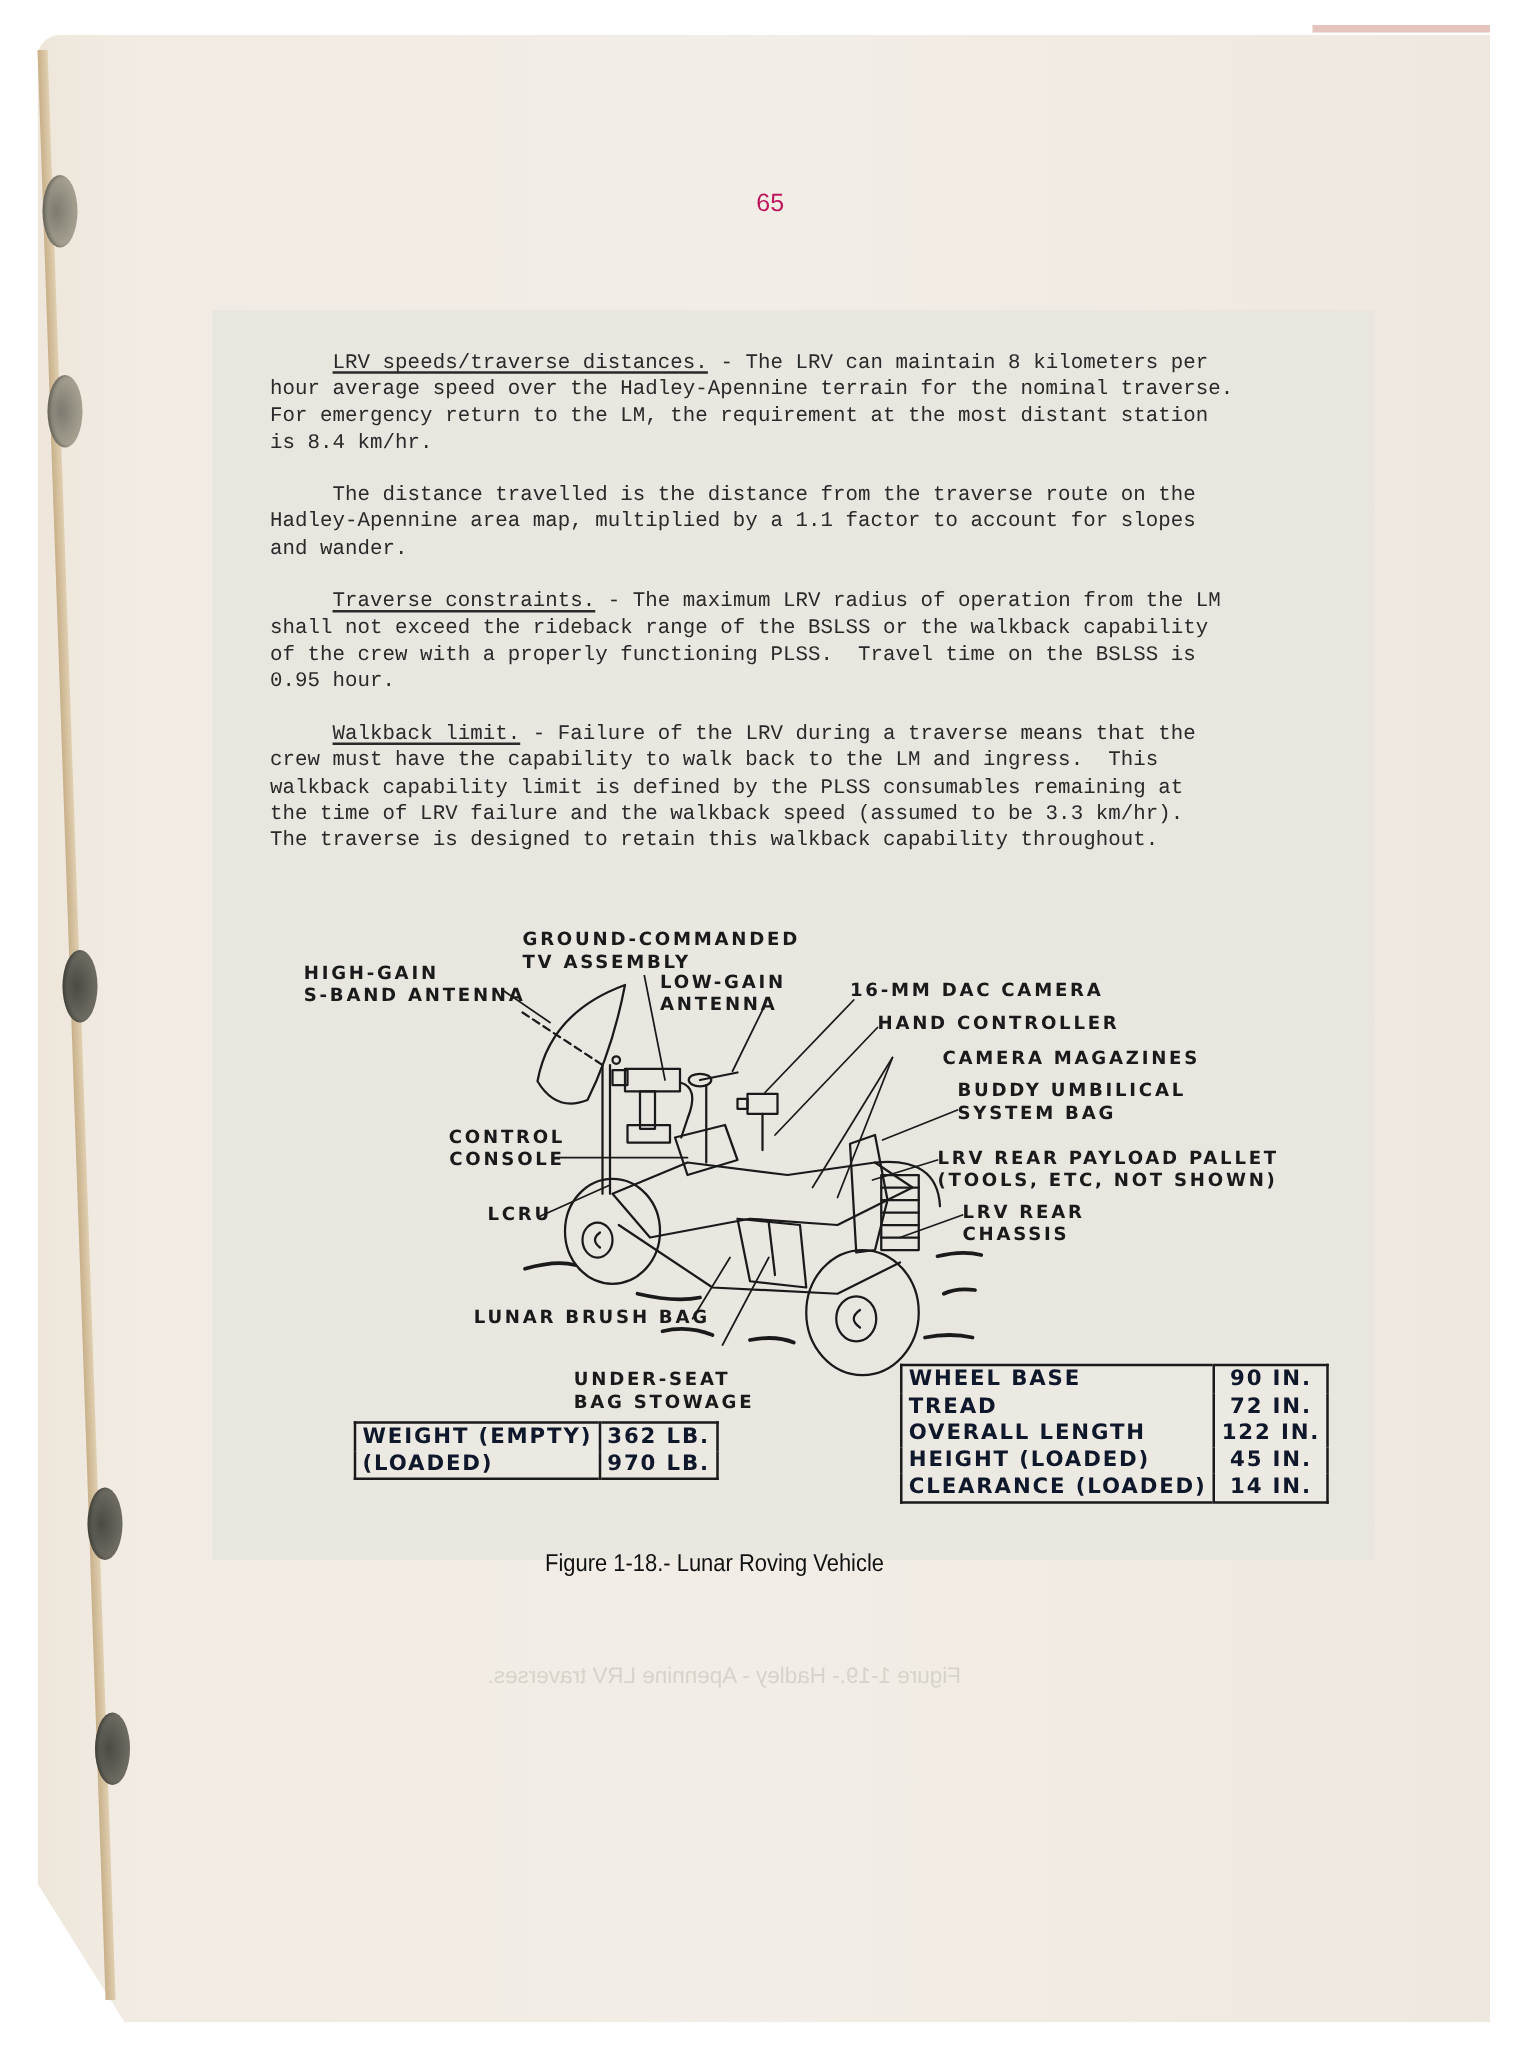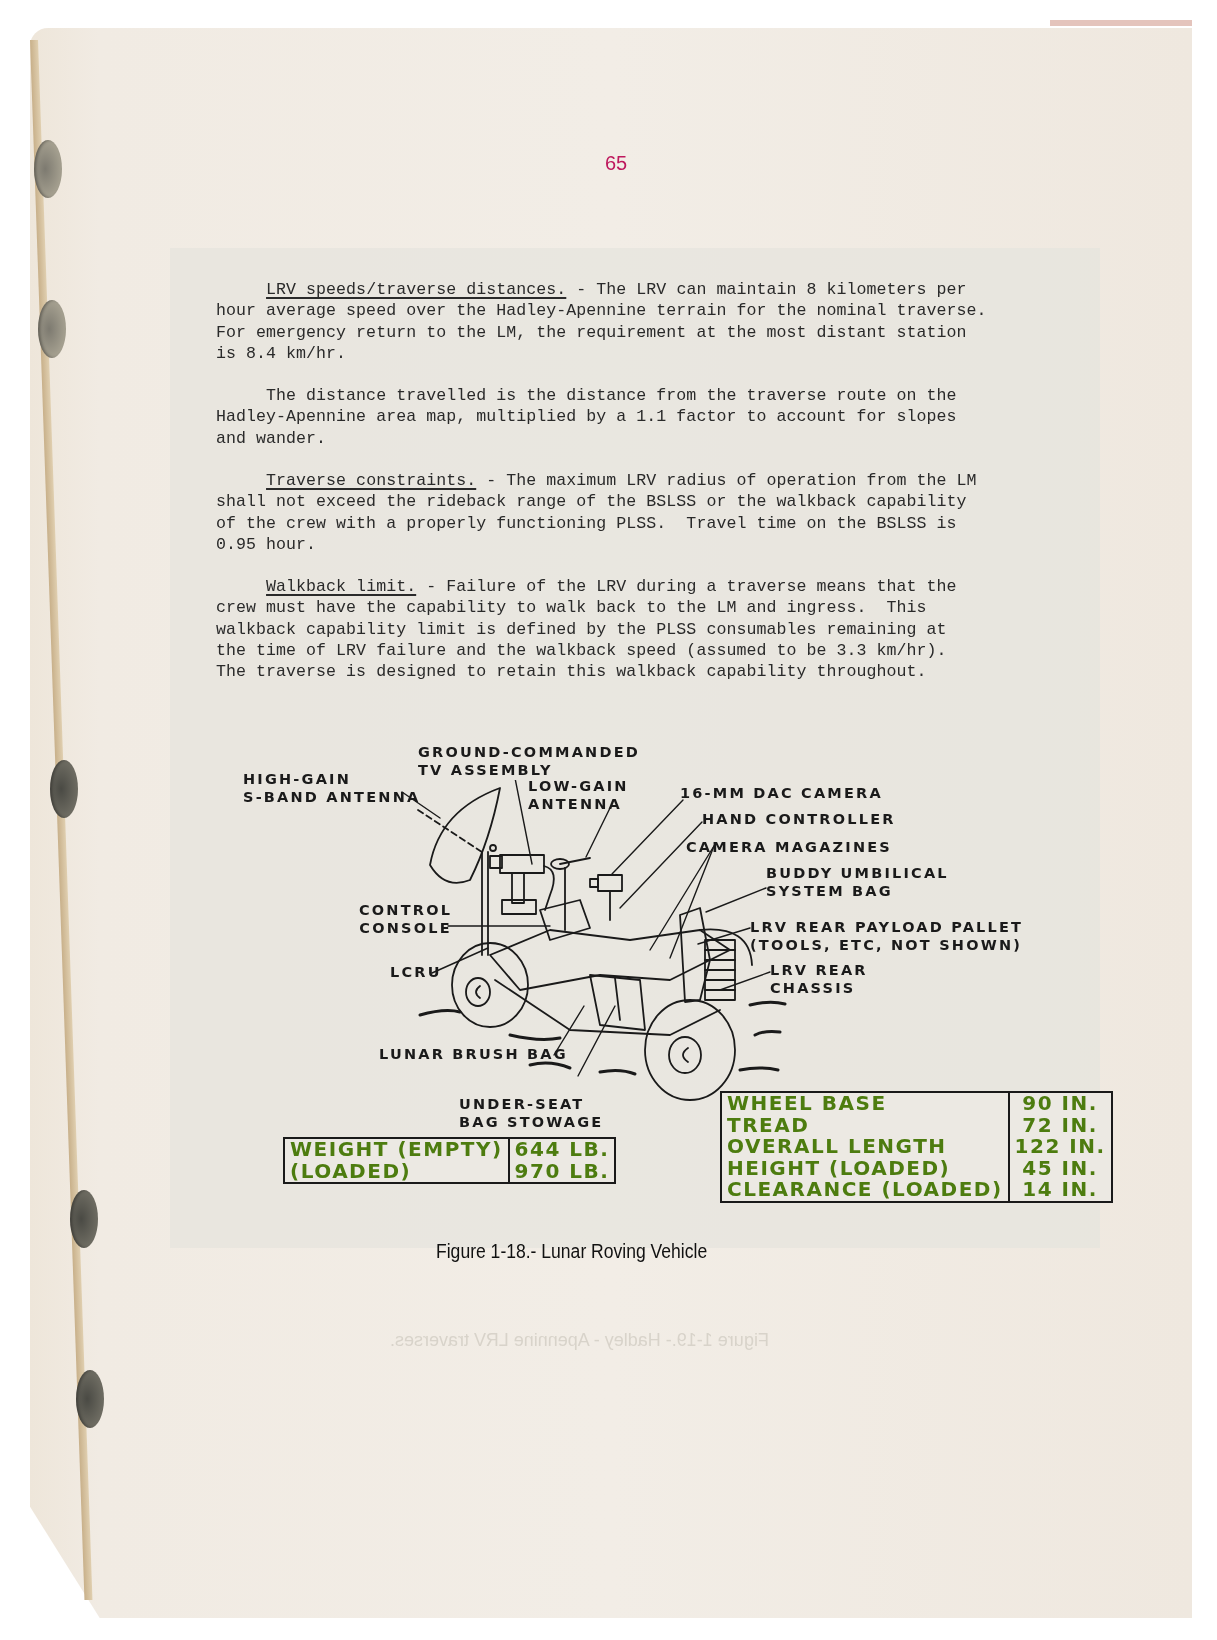--- a/index.html
+++ b/index.html
@@ -40,22 +40,22 @@
       color:#2a2a2a; white-space:pre; letter-spacing:0.05px;
     }
     .para .head { text-decoration: underline; text-decoration-thickness: 2px; text-underline-offset:3px; }
     .diagram-label {
       position:absolute; font-family:"DejaVu Sans", sans-serif; font-weight:bold;
       font-size:14.5px; letter-spacing:2.2px; line-height:18px; color:#1a1a1a; white-space:pre;
     }
     svg.rover { position:absolute; left:400px; top:780px; }
     .spec-table {
       position:absolute; border:2px solid #1a1a1a; background:#ece9e3;
-      font-family:"DejaVu Sans", sans-serif; font-weight:bold; font-size:20px;
-      letter-spacing:1.5px; line-height:17.5px; color:#4d7c0f; border-collapse:collapse;
+      font-family:"DejaVu Sans", sans-serif; font-weight:bold; font-size:17px;
+      letter-spacing:1.5px; line-height:17.5px; color:#0f172a; border-collapse:collapse;
     }
     .spec-table td { padding:2px 5px; vertical-align:top; white-space:nowrap; }
     .spec-table td.val { border-left:2px solid #1a1a1a; text-align:center; }
     .caption {
       position:absolute; left:436px; top:1240px; font-family:"Liberation Sans", sans-serif;
       font-size:19.5px; color:#111; transform: scaleX(0.9); transform-origin:left;
     }
     .ghost {
       position:absolute; font-family:"Liberation Sans", sans-serif; color:#d8d3ca; font-size:18px;
       transform: scaleX(-1);
@@ -110,21 +110,21 @@
 </div>
 
 <div class="diagram-label" style="left:243px;top:770px;">HIGH-GAIN
 S-BAND ANTENNA</div>
 <div class="diagram-label" style="left:418px;top:743px;">GROUND-COMMANDED
 TV ASSEMBLY</div>
 <div class="diagram-label" style="left:528px;top:777px;">LOW-GAIN
 ANTENNA</div>
 <div class="diagram-label" style="left:680px;top:784px;">16-MM DAC CAMERA</div>
 <div class="diagram-label" style="left:702px;top:810px;">HAND CONTROLLER</div>
-<div class="diagram-label" style="left:686px;top:838px;text-align:right;">CAMERA MAGAZINES</div>
+<div class="diagram-label" style="left:754px;top:838px;text-align:right;">CAMERA MAGAZINES</div>
 <div class="diagram-label" style="left:766px;top:864px;">BUDDY UMBILICAL
 SYSTEM BAG</div>
 <div class="diagram-label" style="left:750px;top:918px;">LRV REAR PAYLOAD PALLET
 (TOOLS, ETC, NOT SHOWN)</div>
 <div class="diagram-label" style="left:770px;top:961px;">LRV REAR
 CHASSIS</div>
 <div class="diagram-label" style="left:359px;top:901px;text-align:center;">CONTROL
 CONSOLE</div>
 <div class="diagram-label" style="left:390px;top:963px;">LCRU</div>
 <div class="diagram-label" style="left:379px;top:1045px;">LUNAR BRUSH BAG</div>
@@ -213,21 +213,21 @@
     <path d="M350 225 Q370 220 385 224"></path>
     <path d="M340 290 Q360 286 378 290"></path>
     <path d="M355 255 Q365 250 380 252"></path>
   </g>
 </svg>
 
 <table class="spec-table" style="left:283px;top:1137px;">
   <tbody>
       <tr>
     <td>WEIGHT (EMPTY)</td>
-    <td class="val">644 LB.</td>
+    <td class="val">362 LB.</td>
   </tr>
   <tr>
     <td>(LOADED)</td>
     <td class="val">970 LB.</td>
   </tr>
 </tbody>
   </table>
 
 <table class="spec-table" style="left:720px;top:1091px;">
   <tbody>

